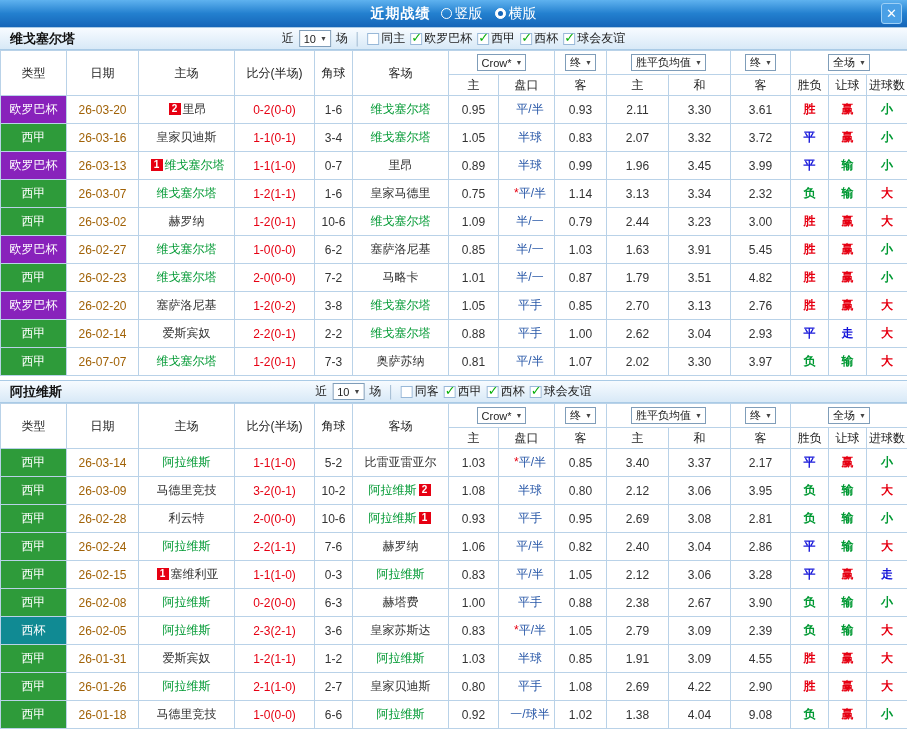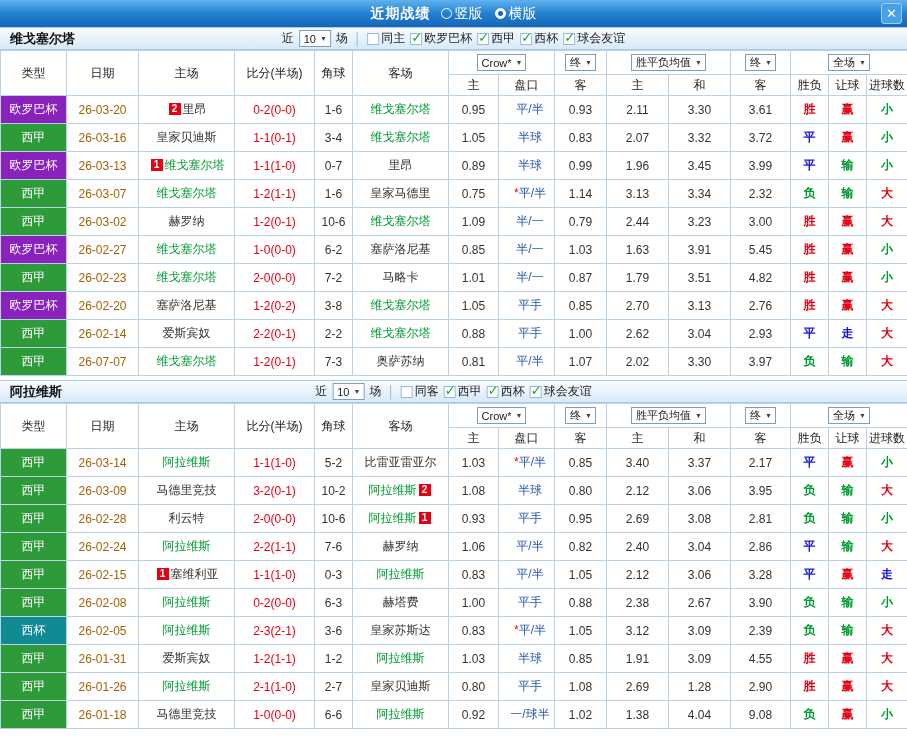--- a/index.html
+++ b/index.html
@@ -539,21 +539,21 @@
           <tr class="match-row">
             <td class="league-cell" style="background: rgb(16, 138, 147);">西杯</td>
             <td class="date-cell">26-02-05</td>
             <td class="team-cell focus"><span>阿拉维斯</span></td>
             <td class="score-cell">2-3(2-1)</td>
             <td class="corner-cell">3-6</td>
             <td class="team-cell"><span>皇家苏斯达</span></td>
             <td class="odds-cell">0.83</td>
             <td class="handicap-cell"><span class="star">*</span><span>平/半</span></td>
             <td class="odds-cell">1.05</td>
-            <td class="odds-cell">3.12</td>
+            <td class="odds-cell">2.79</td>
             <td class="odds-cell">3.09</td>
             <td class="odds-cell">2.39</td>
             <td class="res-cell" style="color: rgb(0, 153, 51);">负</td>
             <td class="res-cell" style="color: rgb(0, 153, 51);">输</td>
             <td class="res-cell" style="color: rgb(230, 0, 18);">大</td>
           </tr>
           <tr class="match-row">
             <td class="league-cell" style="background: rgb(46, 155, 58);">西甲</td>
             <td class="date-cell">26-01-31</td>
             <td class="team-cell"><span>爱斯宾奴</span></td>
@@ -574,21 +574,21 @@
             <td class="league-cell" style="background: rgb(46, 155, 58);">西甲</td>
             <td class="date-cell">26-01-26</td>
             <td class="team-cell focus"><span>阿拉维斯</span></td>
             <td class="score-cell">2-1(1-0)</td>
             <td class="corner-cell">2-7</td>
             <td class="team-cell"><span>皇家贝迪斯</span></td>
             <td class="odds-cell">0.80</td>
             <td class="handicap-cell">平手</td>
             <td class="odds-cell">1.08</td>
             <td class="odds-cell">2.69</td>
-            <td class="odds-cell">1.28</td>
+            <td class="odds-cell">4.22</td>
             <td class="odds-cell">2.90</td>
             <td class="res-cell" style="color: rgb(230, 0, 18);">胜</td>
             <td class="res-cell" style="color: rgb(230, 0, 18);">赢</td>
             <td class="res-cell" style="color: rgb(230, 0, 18);">大</td>
           </tr>
           <tr class="match-row">
             <td class="league-cell" style="background: rgb(46, 155, 58);">西甲</td>
             <td class="date-cell">26-01-18</td>
             <td class="team-cell"><span>马德里竞技</span></td>
             <td class="score-cell">1-0(0-0)</td>

